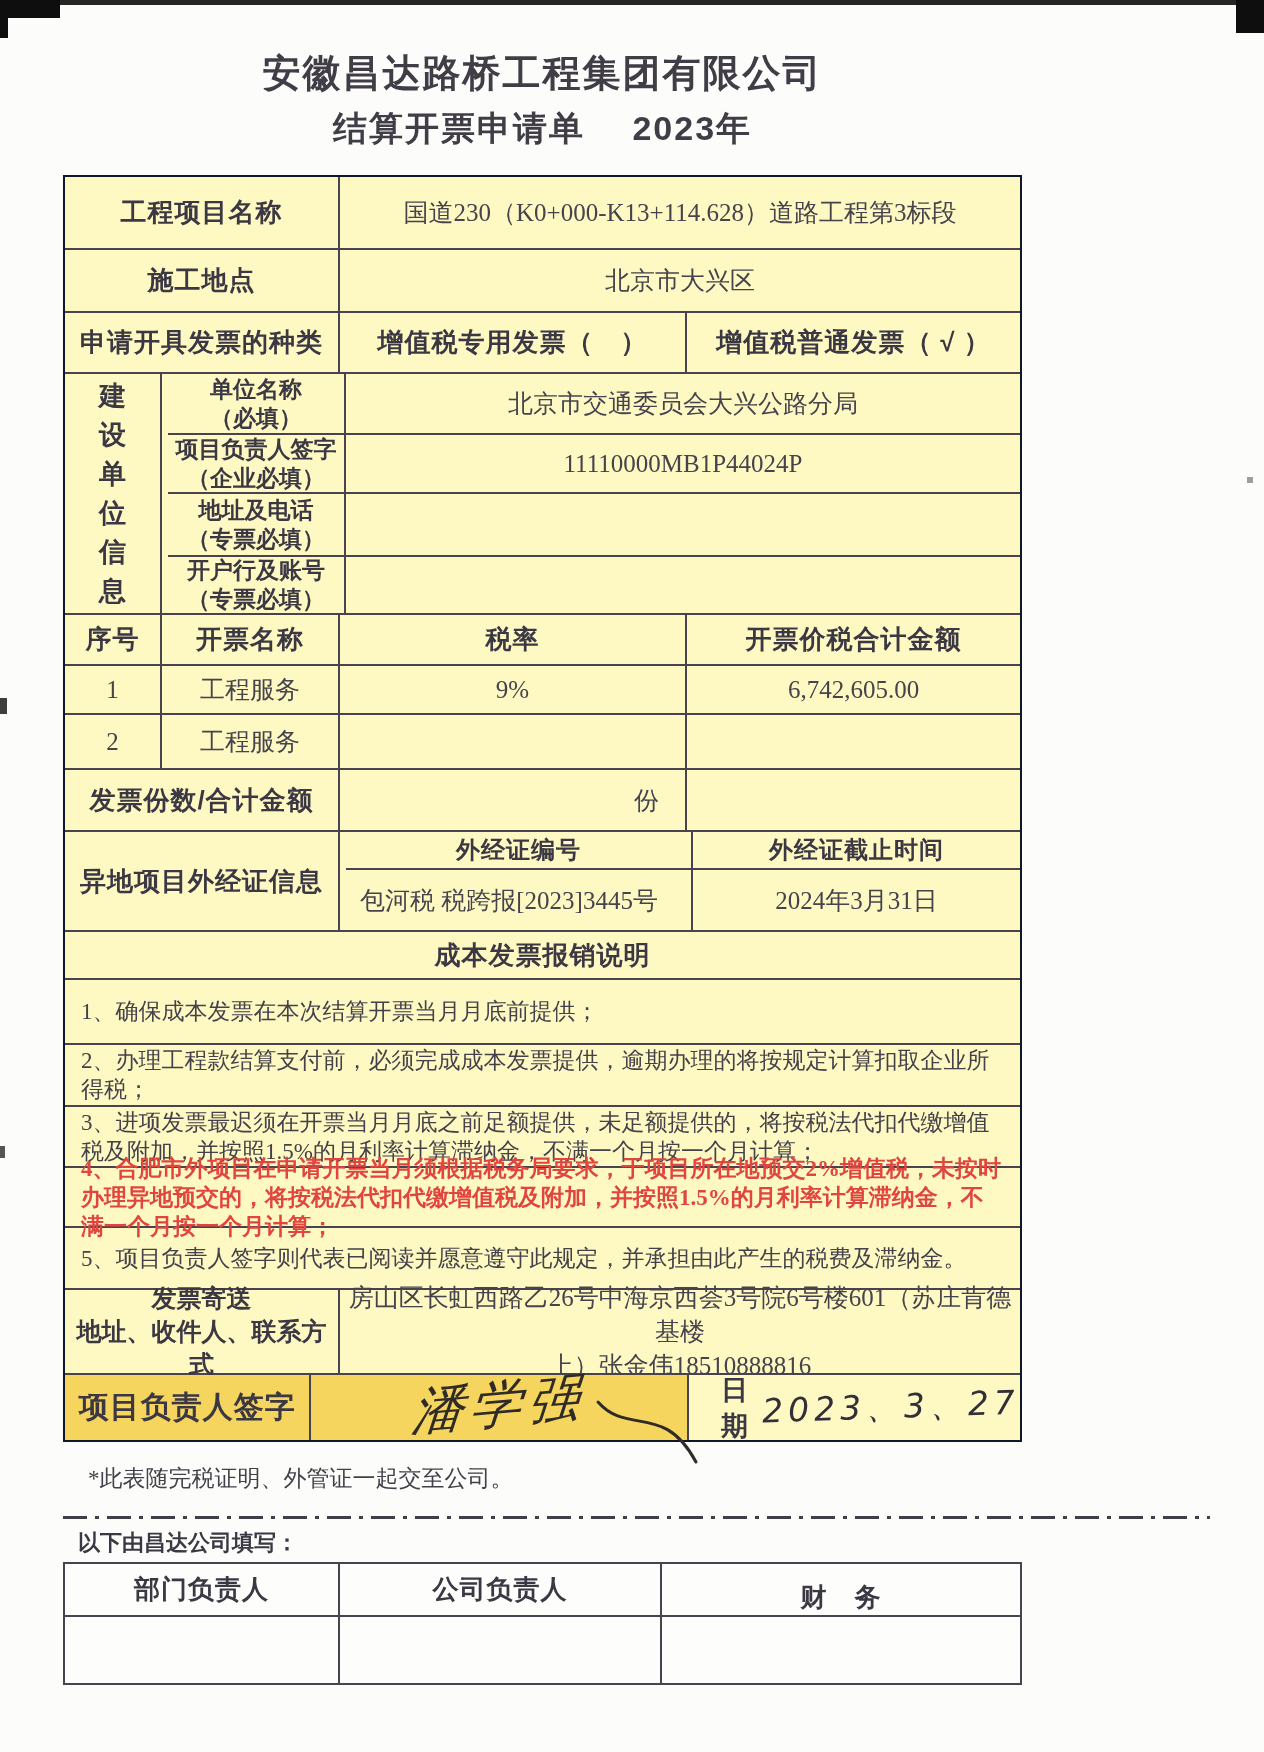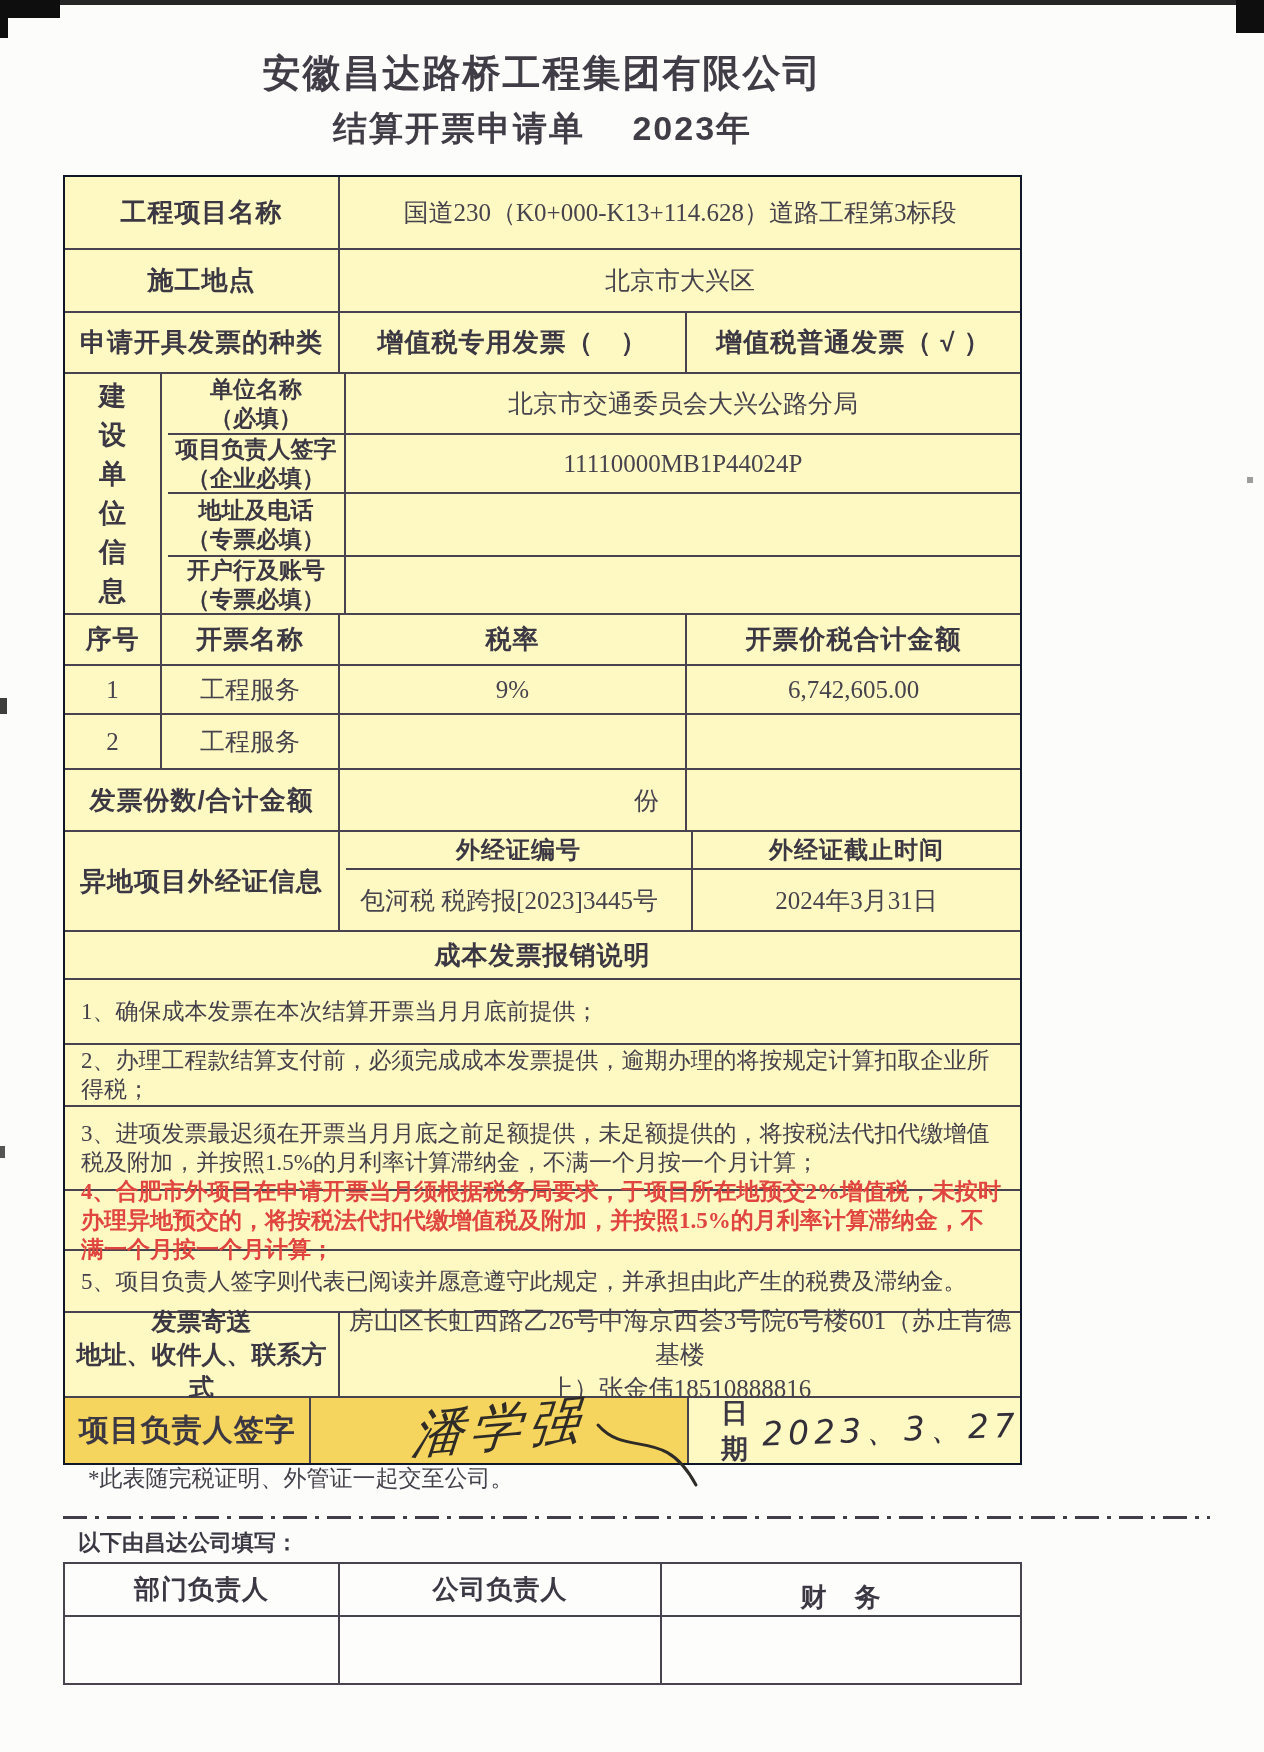--- a/index.html
+++ b/index.html
@@ -200,21 +200,21 @@
     <div class="row" style="height:48px">
       <div class="cell w-flex lbl">成本发票报销说明</div>
     </div>
 
     <div class="row" style="height:65px">
       <div class="cell w-flex note">1、确保成本发票在本次结算开票当月月底前提供；</div>
     </div>
     <div class="row" style="height:62px">
       <div class="cell w-flex note">2、办理工程款结算支付前，必须完成成本发票提供，逾期办理的将按规定计算扣取企业所得税；</div>
     </div>
-    <div class="row" style="height:84px">
+    <div class="row" style="height:61px">
       <div class="cell w-flex note">3、进项发票最迟须在开票当月月底之前足额提供，未足额提供的，将按税法代扣代缴增值税及附加，并按照1.5%的月利率计算滞纳金，不满一个月按一个月计算；</div>
     </div>
     <div class="row" style="height:60px">
       <div class="cell w-flex note note-red">4、合肥市外项目在申请开票当月须根据税务局要求，于项目所在地预交2%增值税，未按时办理异地预交的，将按税法代扣代缴增值税及附加，并按照1.5%的月利率计算滞纳金，不满一个月按一个月计算；</div>
     </div>
     <div class="row" style="height:62px">
       <div class="cell w-flex note">5、项目负责人签字则代表已阅读并愿意遵守此规定，并承担由此产生的税费及滞纳金。</div>
     </div>
 
     <div class="row" style="height:85px">

